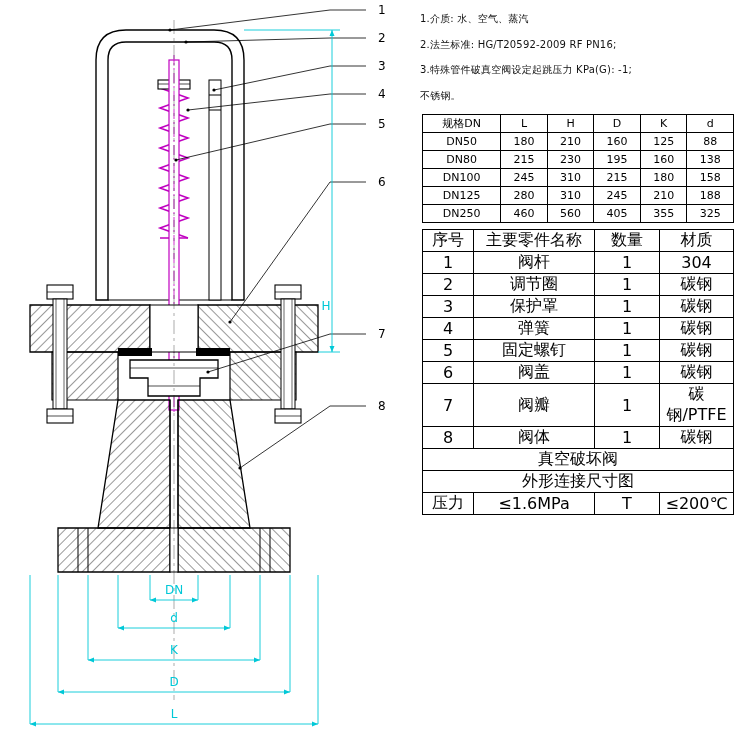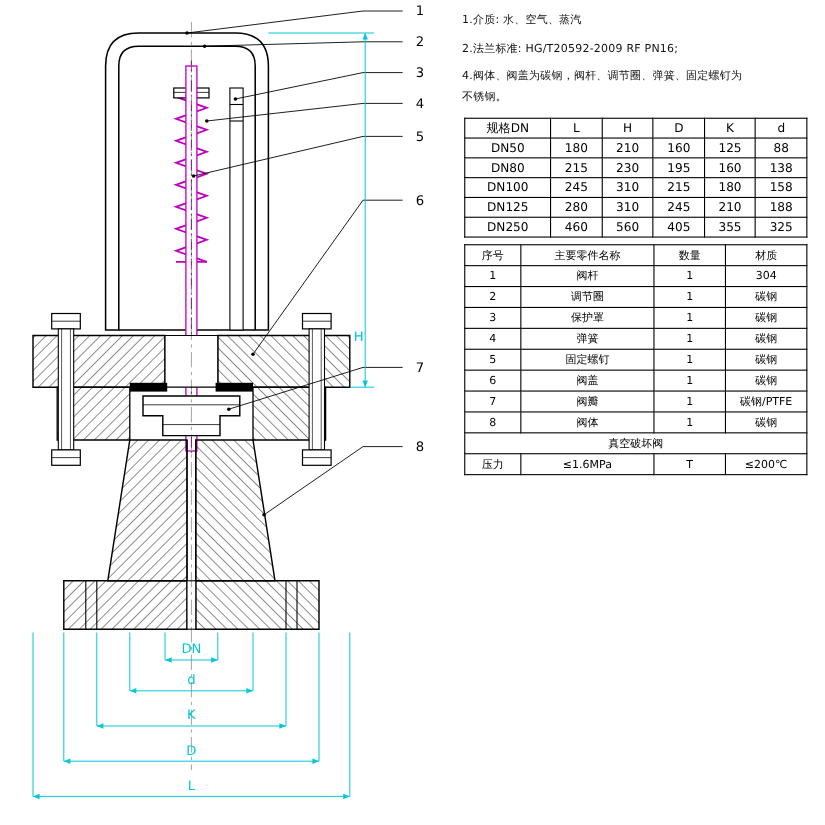--- a/index.html
+++ b/index.html
@@ -46,21 +46,21 @@
   table.spec th{font-weight:normal;}
 
   table.parts{
     border-collapse:collapse;
     margin-left:10px;
     margin-top:6px;
     width:312px;
   }
   table.parts td,table.parts th{
     border:1px solid #000;
-    font-size:10px;
+    font-size:16px;
     text-align:center;
     height:18px;
     padding:0 2px;
     font-family:"DejaVu Sans","Liberation Sans",sans-serif;
     color:#000;
     font-weight:normal;
   }
   .title-cell{height:22px;font-size:12px;}
   .title-cell2{height:22px;font-size:12px;}
   .press-row td{height:19px;font-size:11.5px;}
@@ -272,21 +272,21 @@
       <text x="174" y="718" text-anchor="middle" font-size="12" fill="#00c8d7" font-family="DejaVu Sans, Liberation Sans, sans-serif">L</text>
       <text x="326" y="310" text-anchor="middle" font-size="12" fill="#00c8d7" font-family="DejaVu Sans, Liberation Sans, sans-serif">H</text>
     </svg>
   </div>
 
   <div id="right">
 
     <div class="notes">
       <div class="note">1.介质: 水、空气、蒸汽</div>
       <div class="note">2.法兰标准: HG/T20592-2009    RF PN16;</div>
-      <div class="note tight">4.阀体、阀盖为碳钢，阀杆、调节圈、弹簧、固定螺钉为</div>
+      <div class="note">3.特殊管件破真空阀设定起跳压力 KPa(G): -1;</div>
       <div class="note">不锈钢。</div>
     </div>
 
     <table class="spec">
       <tbody>
           <tr>
         <th>规格DN</th>
         <th>L</th>
         <th>H</th>
         <th>D</th>
@@ -388,20 +388,23 @@
       </tr>
       <tr>
         <td>8</td>
         <td>阀体</td>
         <td>1</td>
         <td>碳钢</td>
       </tr>
       <tr>
         <td class="title-cell" colspan="4">真空破坏阀</td>
       </tr>
+      <tr>
+        <td class="title-cell2" colspan="4">外形连接尺寸图</td>
+      </tr>
       <tr class="press-row">
         <td>压力</td>
         <td>≤1.6MPa</td>
         <td>T</td>
         <td>≤200℃</td>
       </tr>
     </tbody>
       </table>
 
   </div>

